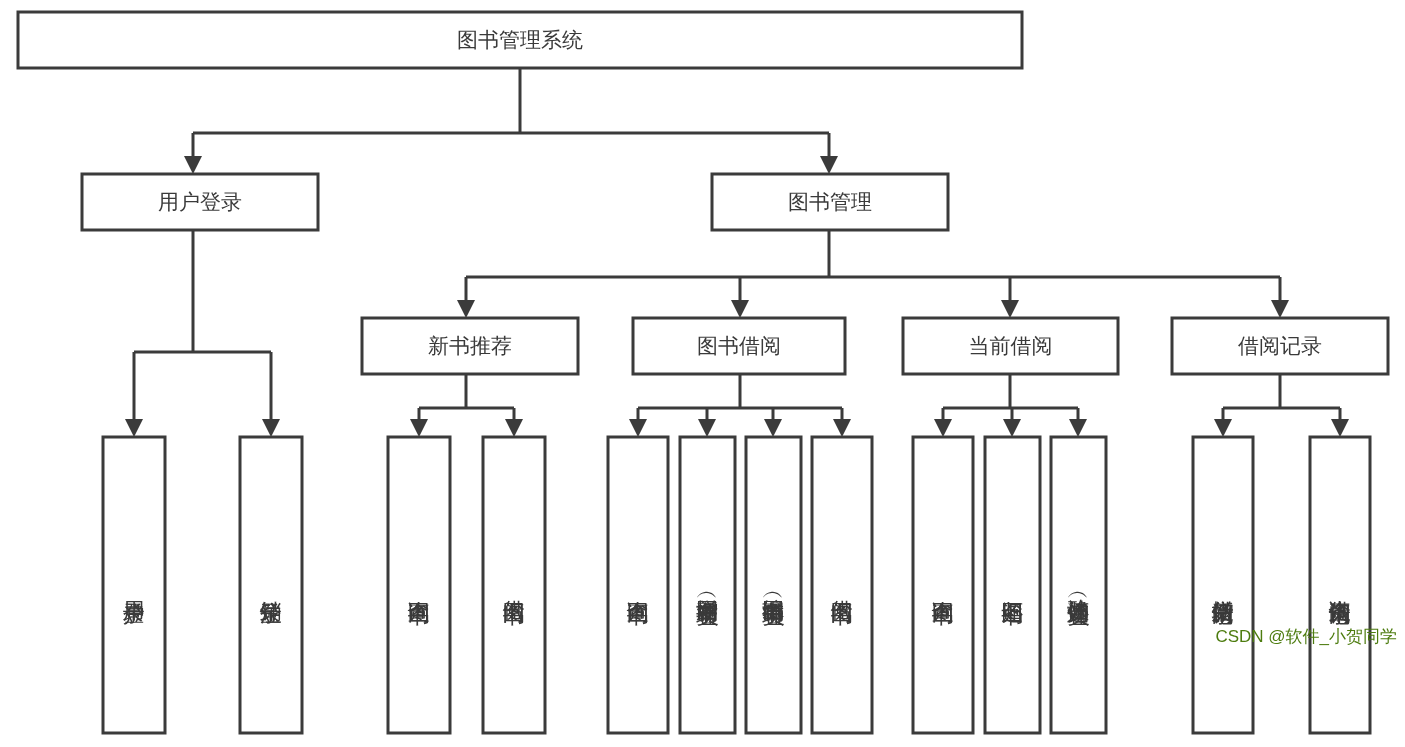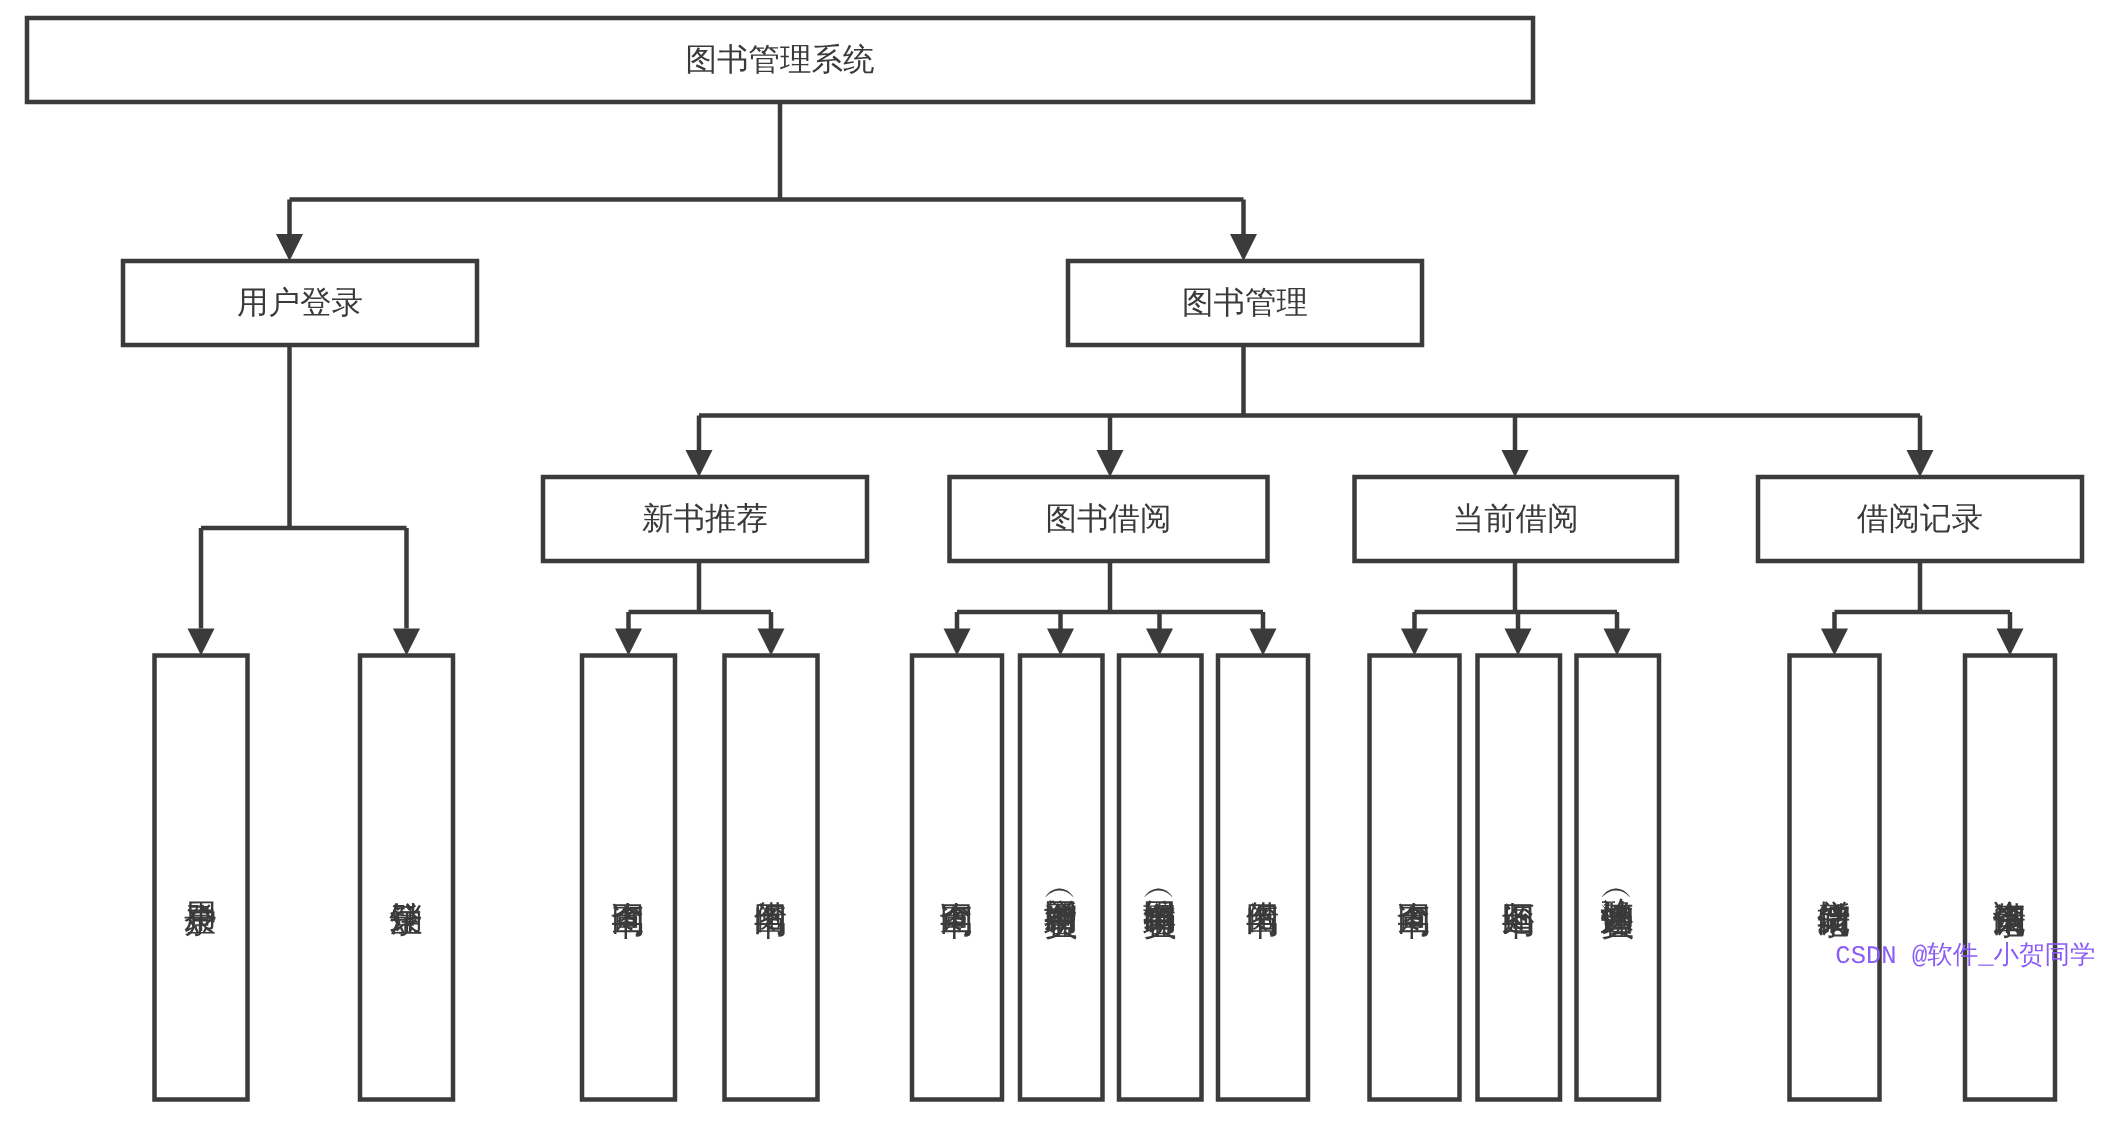--- a/index.html
+++ b/index.html
@@ -62,22 +62,22 @@
     display: flex;
     align-items: center;
     justify-content: center;
     pointer-events: none;
     user-select: none;
   }
   #watermark {
     position: absolute;
     right: 8px;
     bottom: 4px;
-    color: #8b5cf6;
-    font-family: Liberation Mono, monospace;
+    color: #4d7c0f;
+    font-family: Liberation Sans, sans-serif;
     font-size: 17px;
     white-space: nowrap;
     user-select: none;
     text-align: right;
   }
 </style>
 </head>
 <body>
 
 <div id="diagram-root">

